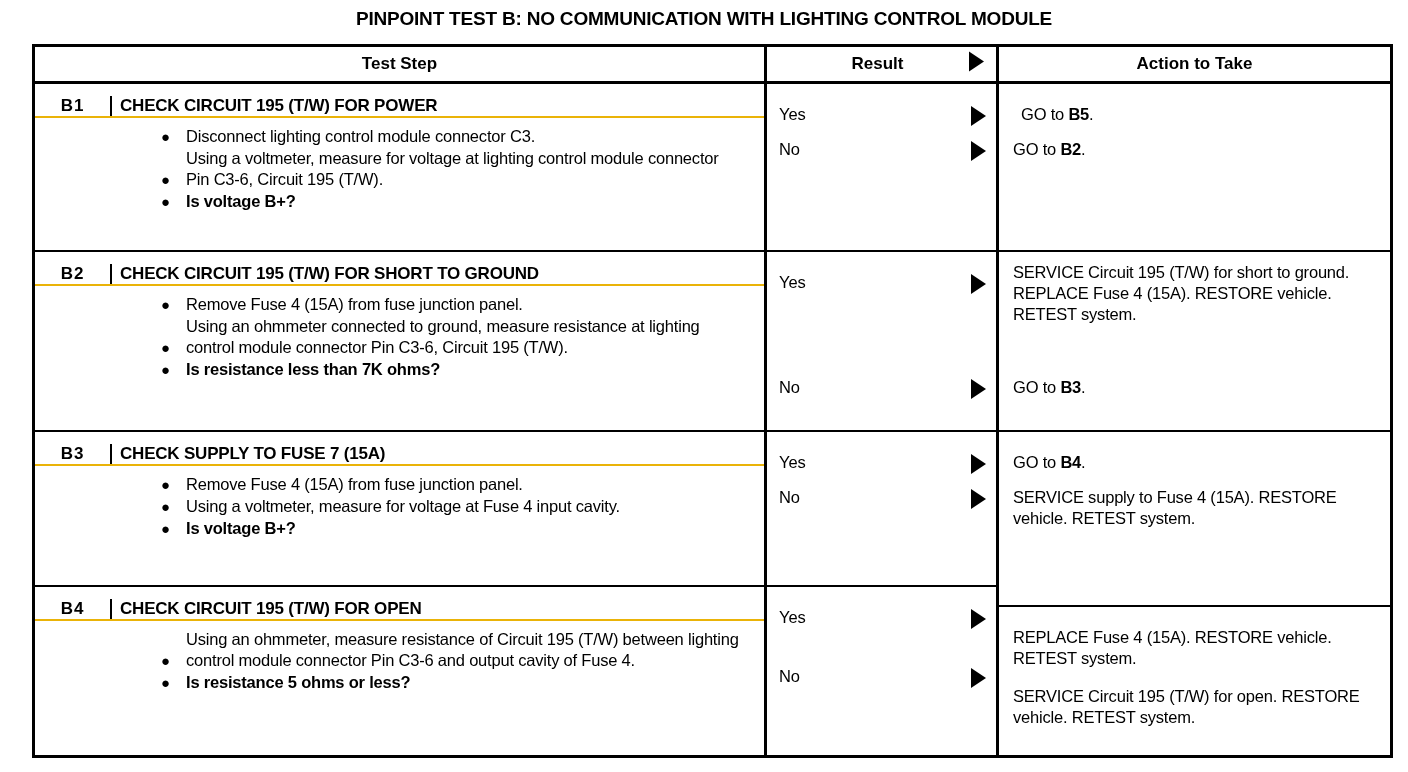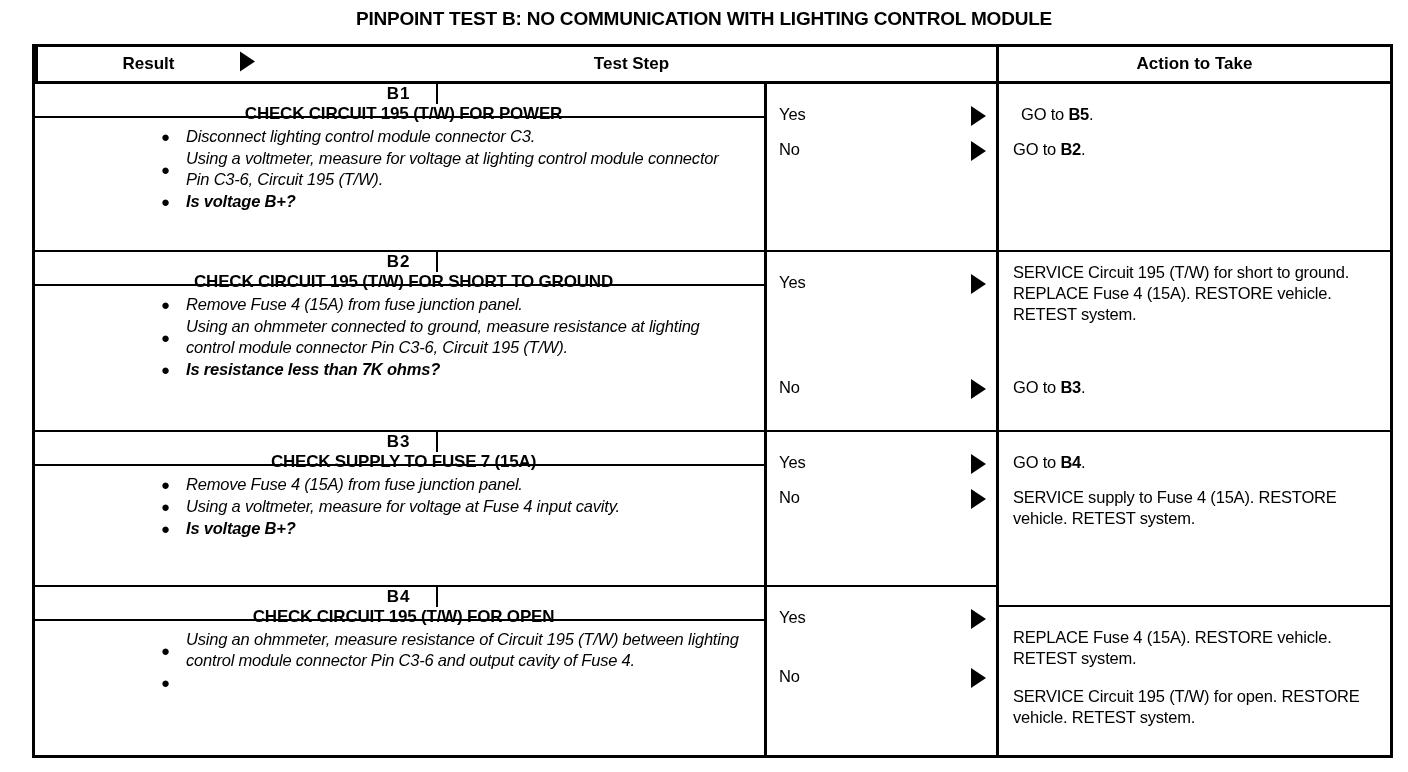--- a/index.html
+++ b/index.html
@@ -75,23 +75,22 @@
   .col-results  { width: 232px; box-sizing: border-box; border-left: 3px solid #000; }
   .col-actions  { flex: 1 1 auto; box-sizing: border-box; border-left: 3px solid #000; }
 
   
   .step-block { box-sizing: border-box; }
   .step-block + .step-block { border-top: 2px solid #000; }
 
   .step-title-row {
     display: flex;
     height: 32px;
-    align-items: center;
-    border-bottom: 2px solid #000000;
-    flex-direction: column;
+    align-items: flex-end;
+    border-bottom: 2px solid #eab308;
   }
   .step-id {
     width: 77px;
     display: flex;
     align-items: center;
     justify-content: center;
     font-size: 17px;
     font-weight: bold;
     border-right: 2px solid #000;
     box-sizing: border-box;
@@ -106,25 +105,24 @@
     letter-spacing: -0.2px;
     white-space: nowrap;
   }
 
   .step-items {
     padding: 8px 8px 8px 0;
     box-sizing: border-box;
   }
   .step-item {
     display: flex;
-    align-items: center;
+    align-items: flex-end;
     font-size: 16.5px;
     line-height: 21px;
     margin-bottom: 1px;
-    font-style: italic;
   }
   .bullet {
     flex: 0 0 auto;
     width: 31px;
     text-align: right;
     padding-right: 16px;
     margin-left: 104px;
     box-sizing: content-box;
     font-size: 15px;
     line-height: 21px;
@@ -177,26 +175,26 @@
   .act-line b { font-weight: bold; }
 </style>
 </head>
 <body>
 
 <div id="page-title">PINPOINT TEST B: NO COMMUNICATION WITH LIGHTING CONTROL MODULE</div>
 
 <div id="test-table">
 
   <div class="table-head">
+    <div class="head-cell head-teststep">
+      <span class="head-label">Test Step</span>
+    </div>
     <div class="head-cell head-result">
       <span class="head-label">Result</span>
       <span class="head-arrow"><span class="tri"></span></span>
-    </div>
-    <div class="head-cell head-teststep">
-      <span class="head-label">Test Step</span>
     </div>
     <div class="head-cell head-action">
       <span class="head-label">Action to Take</span>
     </div>
   </div>
 
   <div class="table-body">
     <div class="col-teststep" id="col-teststep">
         <div class="step-block" style="height: 166px;">
           <div class="step-title-row">
@@ -263,20 +261,21 @@
             <div class="step-id">B4</div>
             <div class="step-title">CHECK CIRCUIT 195 (T/W) FOR OPEN</div>
           </div>
           <div class="step-items">
             <div class="step-item">
               <span class="bullet"></span>
               <span class="item-text">Using an ohmmeter, measure resistance of Circuit 195 (T/W) between lighting control module connector Pin C3-6 and output cavity of Fuse 4.</span>
             </div>
             <div class="step-item">
               <span class="bullet"></span>
+              <span class="item-text bold">Is resistance 5 ohms or less?</span>
             </div>
           </div>
         </div>
       </div>
     <div class="col-results" id="col-results">
         <div class="res-block" style="height: 166px;">
           <div class="res-line" style="top: 20px;">
             <span class="res-label">Yes</span>
             <span class="tri"></span>
           </div>

